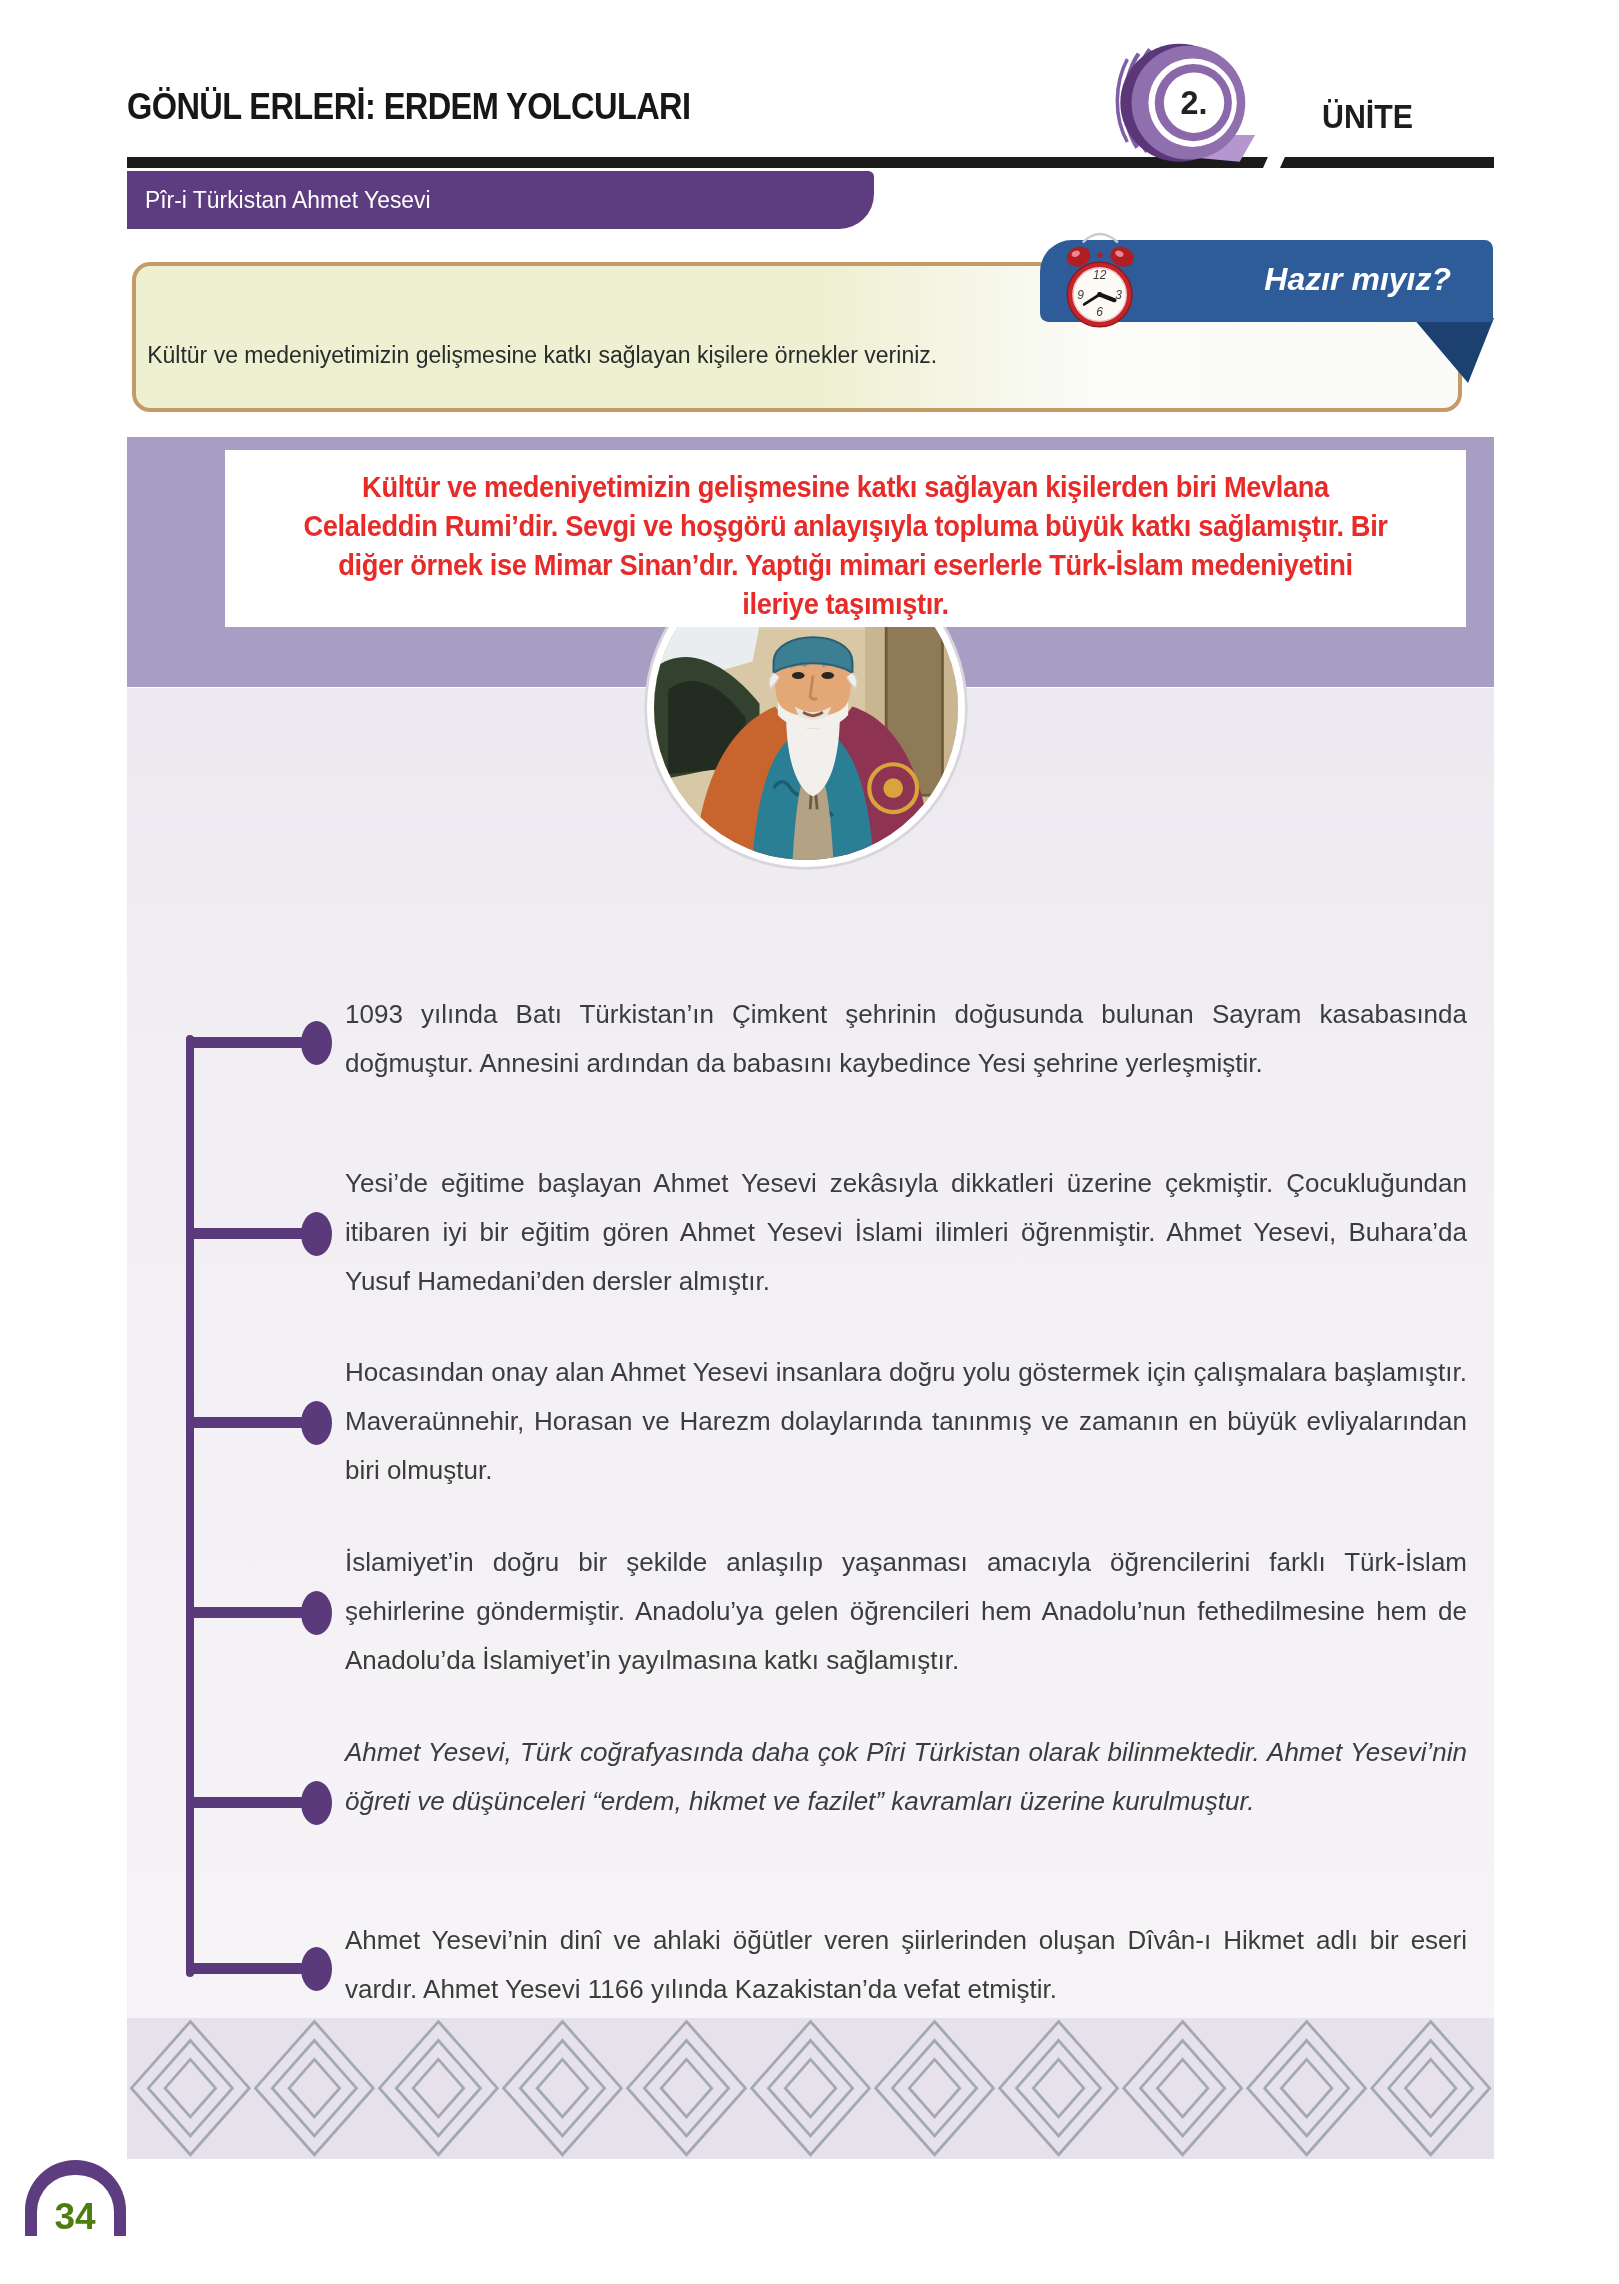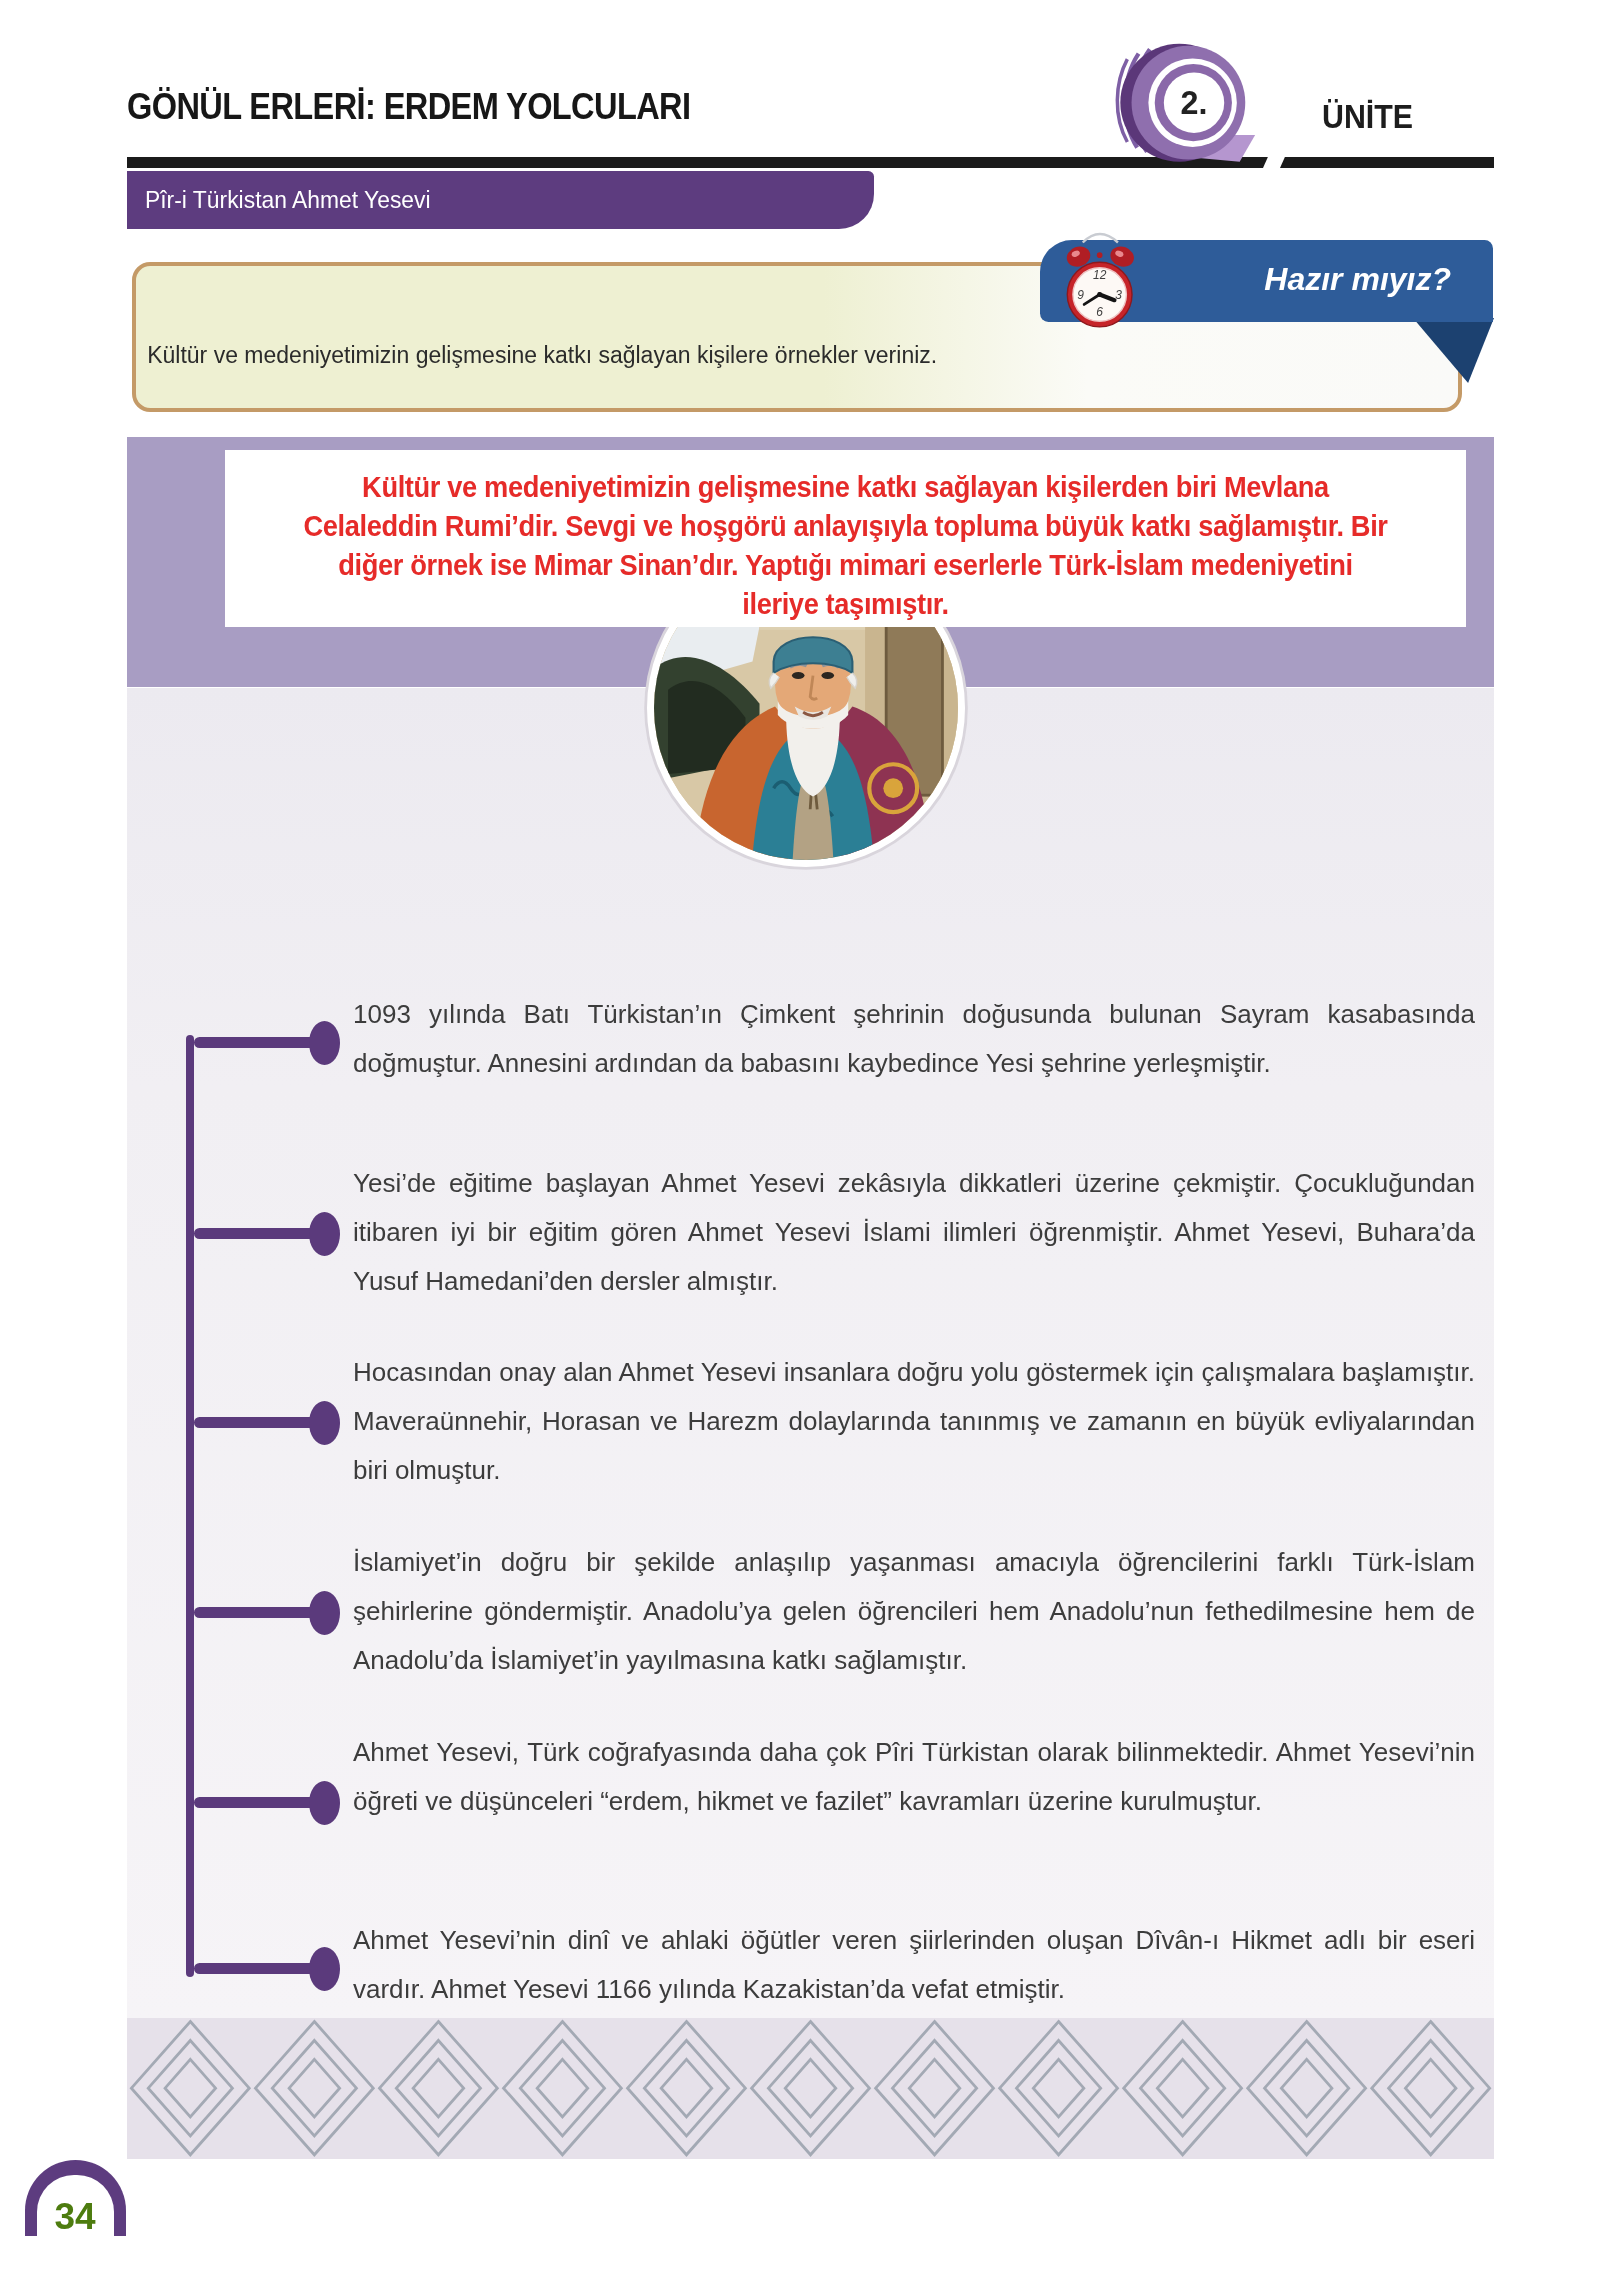--- a/index.html
+++ b/index.html
@@ -69,26 +69,26 @@
   }
   
   .mid-bg {
     position:absolute; left:127px; top:688px; width:1367px; height:1331px;
     background:linear-gradient(180deg,#eceaf0 0%, #f1eff3 30%, #f6f4f7 100%); z-index:0;
   }
   .timeline-line {
     position:absolute; left:186px; top:1035px; width:8.4px; height:942px;
     background:var(--timeline-purple); border-radius:4.2px; z-index:2;
   }
-  .timeline-item { position:absolute; left:194px; width:1281px; z-index:2; }
+  .timeline-item { position:absolute; left:186px; width:1281px; z-index:2; }
   .timeline-item:nth-of-type(1) { top:990px; height:105px; }
   .timeline-item:nth-of-type(2) { top:1159px; height:149px; }
   .timeline-item:nth-of-type(3) { top:1348px; height:149px; }
   .timeline-item:nth-of-type(4) { top:1538px; height:149px; }
-  .timeline-item:nth-of-type(5) { top:1728px; height:149px; }
+  .timeline-item:nth-of-type(5) { top:1728px; height:149px;font-style:italic; }
   .timeline-item:nth-of-type(6) { top:1916px; height:105px; }
   .timeline-bar {
     position:absolute; left:0; top:50%; width:121px; height:11.2px; margin-top:-5.6px;
     background:var(--timeline-purple); border-radius:5.6px;
   }
   .timeline-dot {
     position:absolute; left:115px; top:50%; width:31px; height:44px; margin-top:-22px;
     background:var(--timeline-purple); border-radius:50%;
   }
   .timeline-text {

